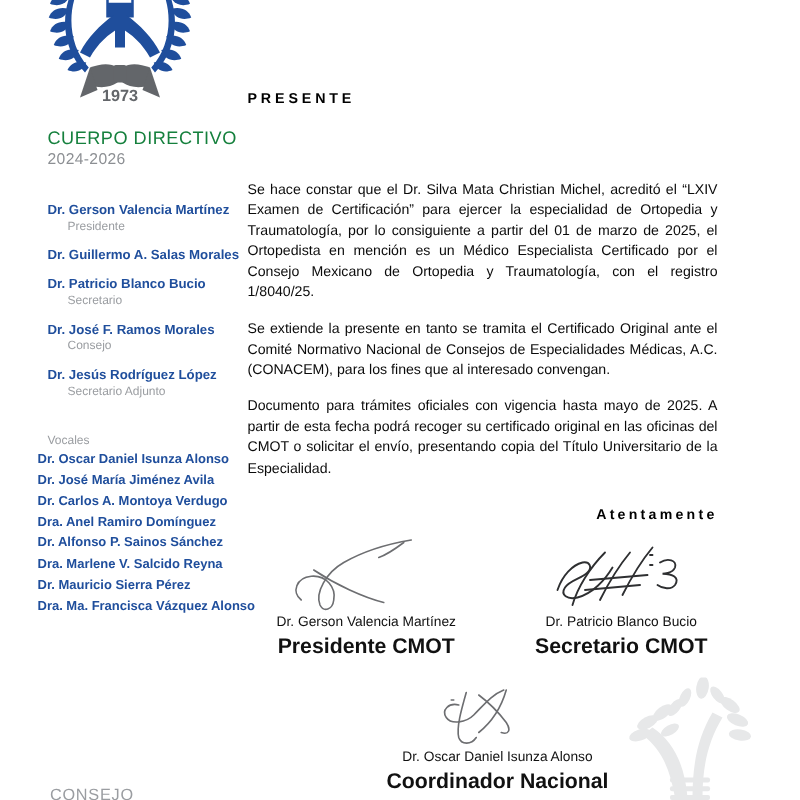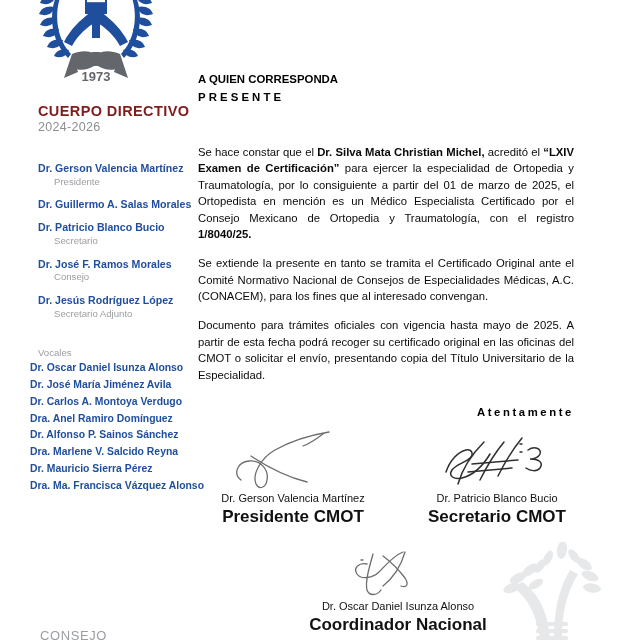--- a/index.html
+++ b/index.html
@@ -38,22 +38,22 @@
     width: 136px;
     height: 100px;
   }
   .emblem svg { display: block; width: 136px; height: 100px; }
 
   .directive-title {
     position: absolute;
     left: 38px;
     top: 103px;
     font-size: 14.5px;
-    font-weight: bold;
-    color: #7f1d1d;
+    font-weight: normal;
+    color: #15803d;
     letter-spacing: 0.4px;
   }
   .directive-years {
     position: absolute;
     left: 38px;
     top: 120px;
     font-size: 12.5px;
     color: #8c8f93;
     letter-spacing: 0.3px;
     text-align: center;
@@ -139,21 +139,21 @@
     top: 144px;
     width: 376px;
   }
   .para {
     font-size: 11.3px;
     color: #0a0a0a;
     text-align: justify;
     line-height: 1.45;
     margin: 0 0 13px 0;
   }
-  .para b { font-weight: bold; }
+  .para b { font-weight: normal; }
 
   .atentamente {
     position: absolute;
     left: 0;
     top: 406px;
     width: 376px;
     text-align: right;
     font-size: 11.3px;
     font-weight: bold;
     letter-spacing: 2.6px;
@@ -302,21 +302,20 @@
       <div class="vocal-name">Dr. Mauricio Sierra Pérez</div>
       <div class="vocal-name">Dra. Ma. Francisca Vázquez Alonso</div>
     </div>
 
     <div class="footer-word">CONSEJO</div>
   </div>
 
   <div class="doc">
 
     <div class="addressee">
-      <span>A QUIEN CORRESPONDA</span>
       <span class="presente">PRESENTE</span>
     </div>
 
     <div class="body-block">
       <p class="para"><span>Se hace constar que el </span><b>Dr. Silva Mata Christian Michel,</b><span> acreditó el </span><b>“LXIV Examen de Certificación”</b><span> para ejercer la especialidad de Ortopedia y Traumatología, por lo consiguiente a partir del 01 de marzo de 2025, el Ortopedista en mención es un Médico Especialista Certificado por el Consejo Mexicano de Ortopedia y Traumatología, con el registro </span><b>1/8040/25.</b></p>
       <p class="para"><span>Se extiende la presente en tanto se tramita el Certificado Original ante el Comité Normativo Nacional de Consejos de Especialidades Médicas, A.C. (CONACEM), para los fines que al interesado convengan.</span></p>
       <p class="para"><span>Documento para trámites oficiales con vigencia hasta mayo de 2025. A partir de esta fecha podrá recoger su certificado original en las oficinas del CMOT o solicitar el envío, presentando copia del Título Universitario de la Especialidad.</span></p>
     </div>
 
     <div class="atentamente">Atentamente</div>

